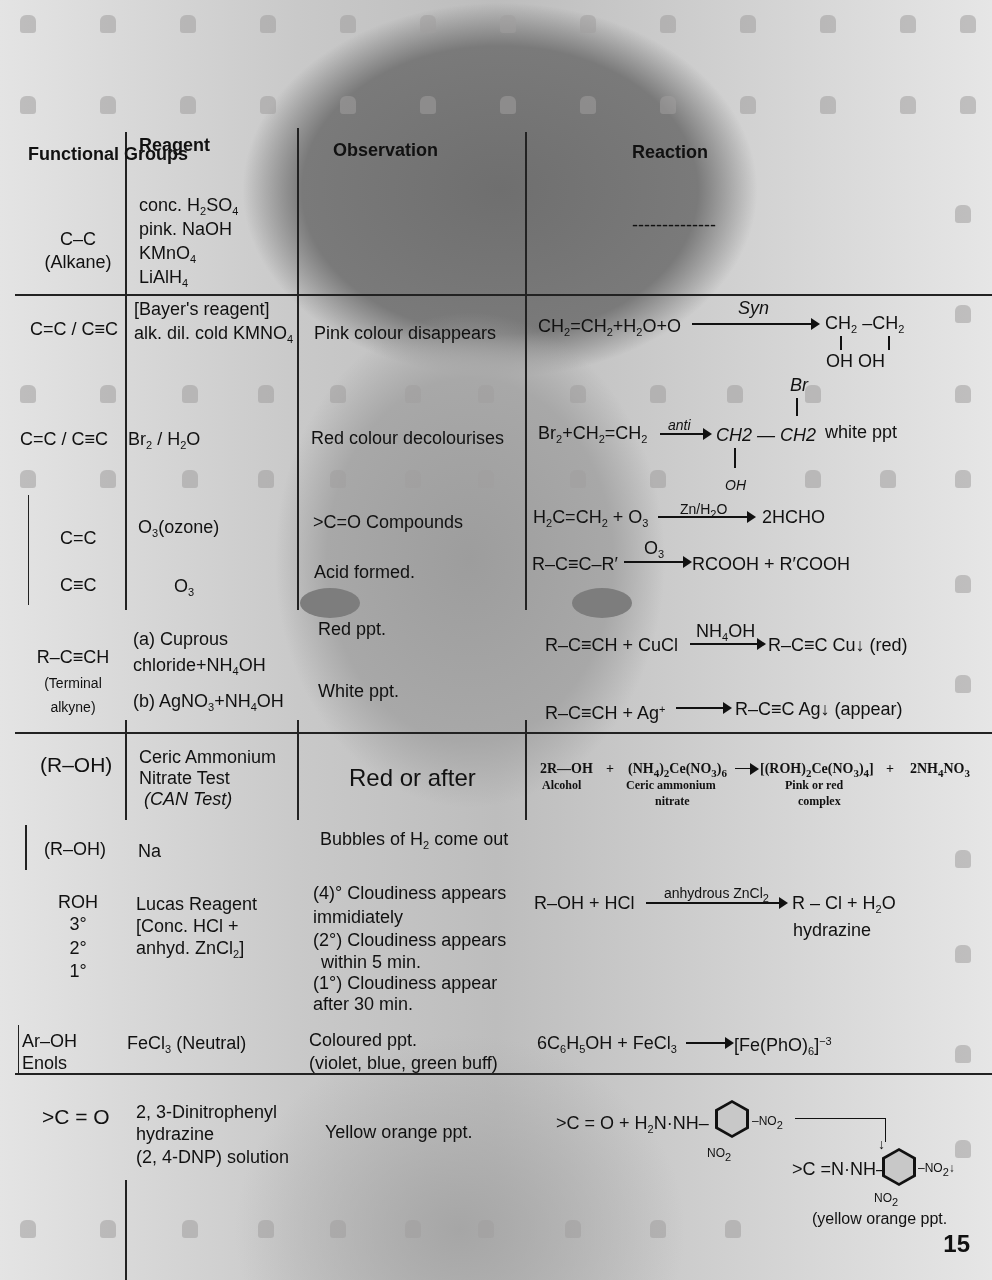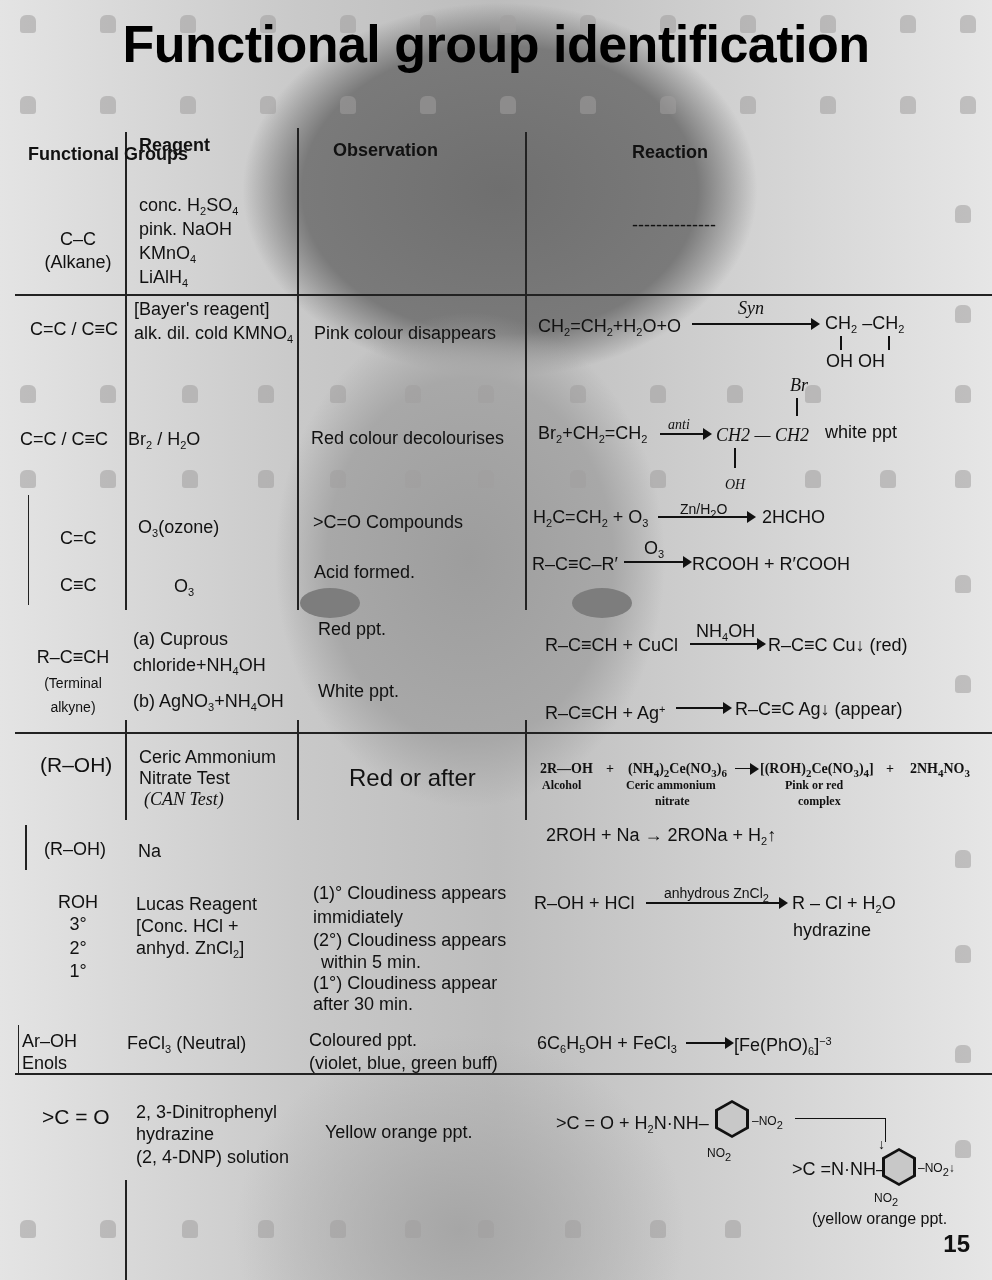--- a/index.html
+++ b/index.html
@@ -25,21 +25,21 @@
     position: absolute; left: 0; right: 0; top: 14px; text-align: center;
     font-size: 52px; font-weight: bold; letter-spacing: -0.5px; color: #000;
   }
   .hline { position: absolute; height: 2px; background: #222; }
   .vline { position: absolute; width: 2px; background: #222; }
   .t { position: absolute; font-size: 18px; line-height: 22px; white-space: nowrap; }
   .b { font-weight: bold; text-align: center; }
   .c { text-align: center; }
   sub { font-size: 11px; vertical-align: -4px; }
   sup { font-size: 11px; vertical-align: 6px; }
-  .hand { font-family: Liberation Serif, serif; font-style: italic; font-weight: normal; }
+  .hand { font-family: Liberation Sans, sans-serif; font-style: italic; font-weight: normal; }
   .arrow { position: absolute; height: 2px; background: #111; }
   .arrow::after {
     content: ""; position: absolute; right: -2px; top: -5px;
     border-left: 9px solid #111; border-top: 6px solid transparent; border-bottom: 6px solid transparent;
   }
   .small { font-size: 14px; }
   .serif { font-family: "Liberation Serif", serif; font-weight: bold; }
   .tiny { font-size: 12px; line-height: 14px; }
   .bond-v { position: absolute; width: 2px; background: #111; }
   .ring {
@@ -126,21 +126,20 @@
     <div class="wm" style="left:258px;top:1220px"></div>
     <div class="wm" style="left:330px;top:1220px"></div>
     <div class="wm" style="left:405px;top:1220px"></div>
     <div class="wm" style="left:478px;top:1220px"></div>
     <div class="wm" style="left:565px;top:1220px"></div>
     <div class="wm" style="left:650px;top:1220px"></div>
     <div class="wm" style="left:725px;top:1220px"></div>
 </div>
 
 <div class="page">
-  <div class="title">Functional group identification</div>
 
   <div class="hline" style="left:15px;top:294px;width:977px"></div>
   <div class="hline" style="left:15px;top:732px;width:977px"></div>
   <div class="hline" style="left:15px;top:1073px;width:977px"></div>
   <div class="vline" style="left:125px;top:132px;height:478px"></div>
   <div class="vline" style="left:297px;top:128px;height:482px"></div>
   <div class="vline" style="left:525px;top:132px;height:478px"></div>
   <div class="vline" style="left:125px;top:720px;height:100px"></div>
   <div class="vline" style="left:297px;top:720px;height:100px"></div>
   <div class="vline" style="left:525px;top:720px;height:100px"></div>
@@ -232,30 +231,30 @@
   <div class="t serif tiny" style="left:655px;top:794px">nitrate</div>
   <div class="arrow" style="left:735px;top:768px;width:22px;height:1px"></div>
   <div class="t serif small" style="left:760px;top:758px">[(ROH)<sub>2</sub>Ce(NO<sub>3</sub>)<sub>4</sub>]</div>
   <div class="t serif tiny" style="left:785px;top:778px">Pink or red</div>
   <div class="t serif tiny" style="left:798px;top:794px">complex</div>
   <div class="t serif small" style="left:886px;top:758px">+</div>
   <div class="t serif small" style="left:910px;top:758px">2NH<sub>4</sub>NO<sub>3</sub></div>
 
   <div class="t" style="left:44px;top:838px">(R–OH)</div>
   <div class="t" style="left:138px;top:840px">Na</div>
-  <div class="t" style="left:546px;top:824px">2ROH + Na → 2RONa + H<sub>2</sub>↑</div>
+  <div class="t" style="left:320px;top:828px">Bubbles of H<sub>2</sub> come out</div>
 
   <div class="t c" style="left:48px;top:891px;width:60px">ROH</div>
   <div class="t c" style="left:48px;top:913px;width:60px">3°</div>
   <div class="t c" style="left:48px;top:937px;width:60px">2°</div>
   <div class="t c" style="left:48px;top:960px;width:60px">1°</div>
   <div class="t" style="left:136px;top:893px">Lucas Reagent</div>
   <div class="t" style="left:136px;top:915px">[Conc. HCl +</div>
   <div class="t" style="left:136px;top:937px">anhyd. ZnCl<sub>2</sub>]</div>
-  <div class="t" style="left:313px;top:882px">(1)° Cloudiness appears</div>
+  <div class="t" style="left:313px;top:882px">(4)° Cloudiness appears</div>
   <div class="t" style="left:313px;top:906px">immidiately</div>
   <div class="t" style="left:313px;top:929px">(2°) Cloudiness appears</div>
   <div class="t" style="left:321px;top:951px">within 5 min.</div>
   <div class="t" style="left:313px;top:972px">(1°) Cloudiness appear</div>
   <div class="t" style="left:313px;top:993px">after 30 min.</div>
   <div class="t" style="left:534px;top:892px">R–OH + HCl</div>
   <div class="arrow" style="left:646px;top:902px;width:140px"></div>
   <div class="t small" style="left:664px;top:882px">anhydrous ZnCl<sub>2</sub></div>
   <div class="t" style="left:792px;top:892px">R – Cl + H<sub>2</sub>O</div>
   <div class="t" style="left:793px;top:919px">hydrazine</div>

